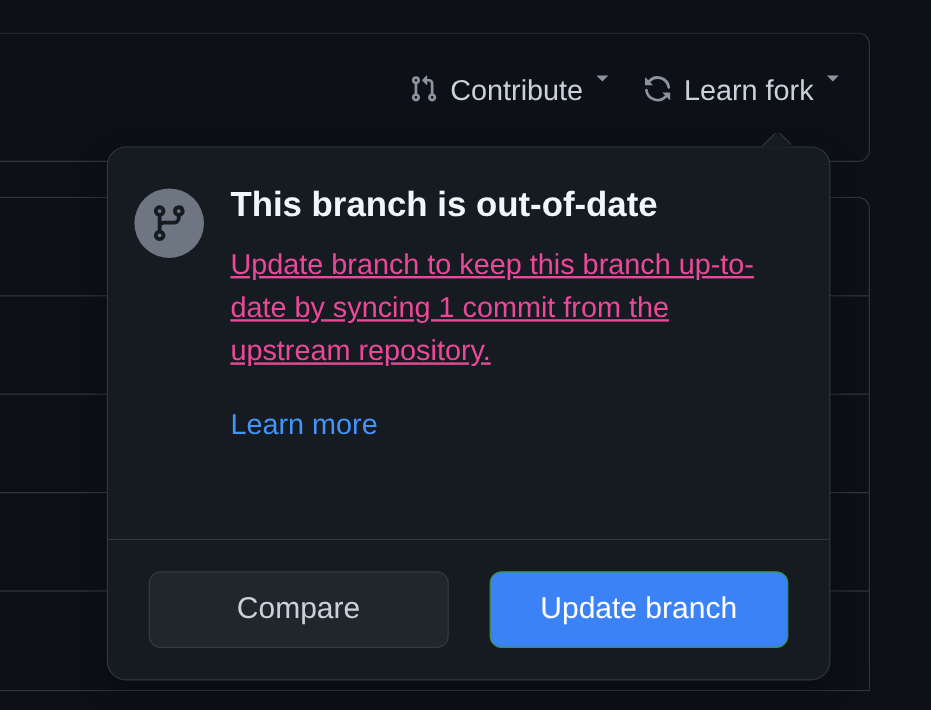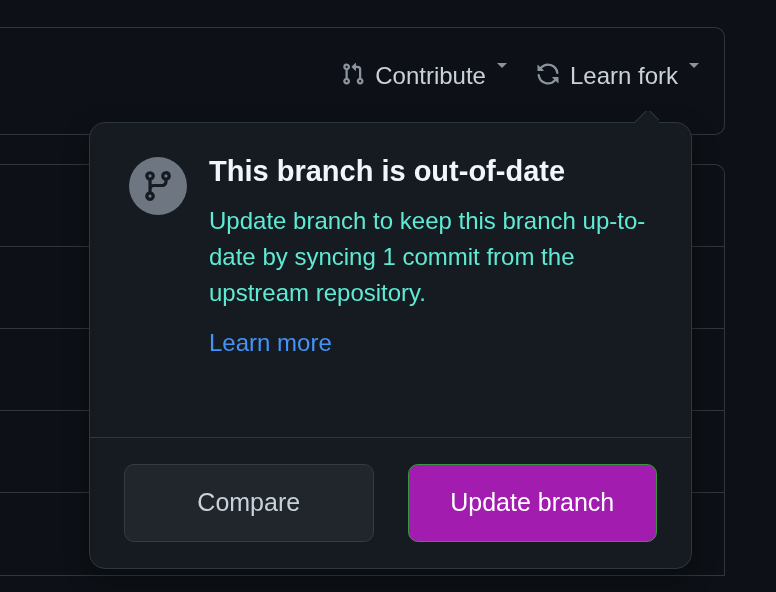--- a/index.html
+++ b/index.html
@@ -96,21 +96,21 @@
       position: absolute;
       top: 2px;
       left: 2px;
       width: 20px;
       height: 20px;
       background: #161b22;
       border: 1px solid #30363d;
       transform: rotate(45deg);
     }
     .popover-body {
-      padding: 30px 34px 32px 39px;
+      padding: 30px 34px 32px 22px;
     }
     .popover-header {
       display: flex;
       gap: 22px;
       align-items: flex-start;
     }
     .branch-icon-circle {
       width: 58px;
       height: 58px;
       min-width: 58px;
@@ -130,58 +130,59 @@
       flex: 1;
     }
     .popover-title {
       color: #f0f6fc;
       font-size: 29px;
       font-weight: 600;
       line-height: 1.3;
       margin-bottom: 12px;
     }
     .popover-description {
-      color: #5eead4;
+      color: #ec4899;
       font-size: 24px;
       line-height: 1.5;
-      margin-bottom: 18px;
+      margin-bottom: 30px;
+      text-decoration: underline;
     }
     .learn-more {
       color: #4493f8;
       font-size: 24px;
       text-decoration: none;
       cursor: pointer;
       margin-top: 32px;
     }
     .popover-footer {
       margin-top: 48px;
       padding: 26px 34px;
       border-top: 1px solid #30363d;
       display: flex;
       gap: 34px;
     }
     .btn {
       flex: 1;
-      height: 78px;
+      height: 64px;
       border-radius: 10px;
       font-size: 25px;
       font-weight: 500;
       cursor: pointer;
       display: flex;
       align-items: center;
       justify-content: center;
       border: 1px solid;
     }
     .btn-secondary {
       background: #21262d;
       color: #c9d1d9;
       border-color: #363b42;
     }
     .btn-primary {
-      background: #a21caf;
+      background: #3b82f6;
       color: #ffffff;
       border-color: #3b943f;
     }
   </style>
 </head>
 <body>
 
 <div class="panel"></div>
 
 <div class="toolbar">

